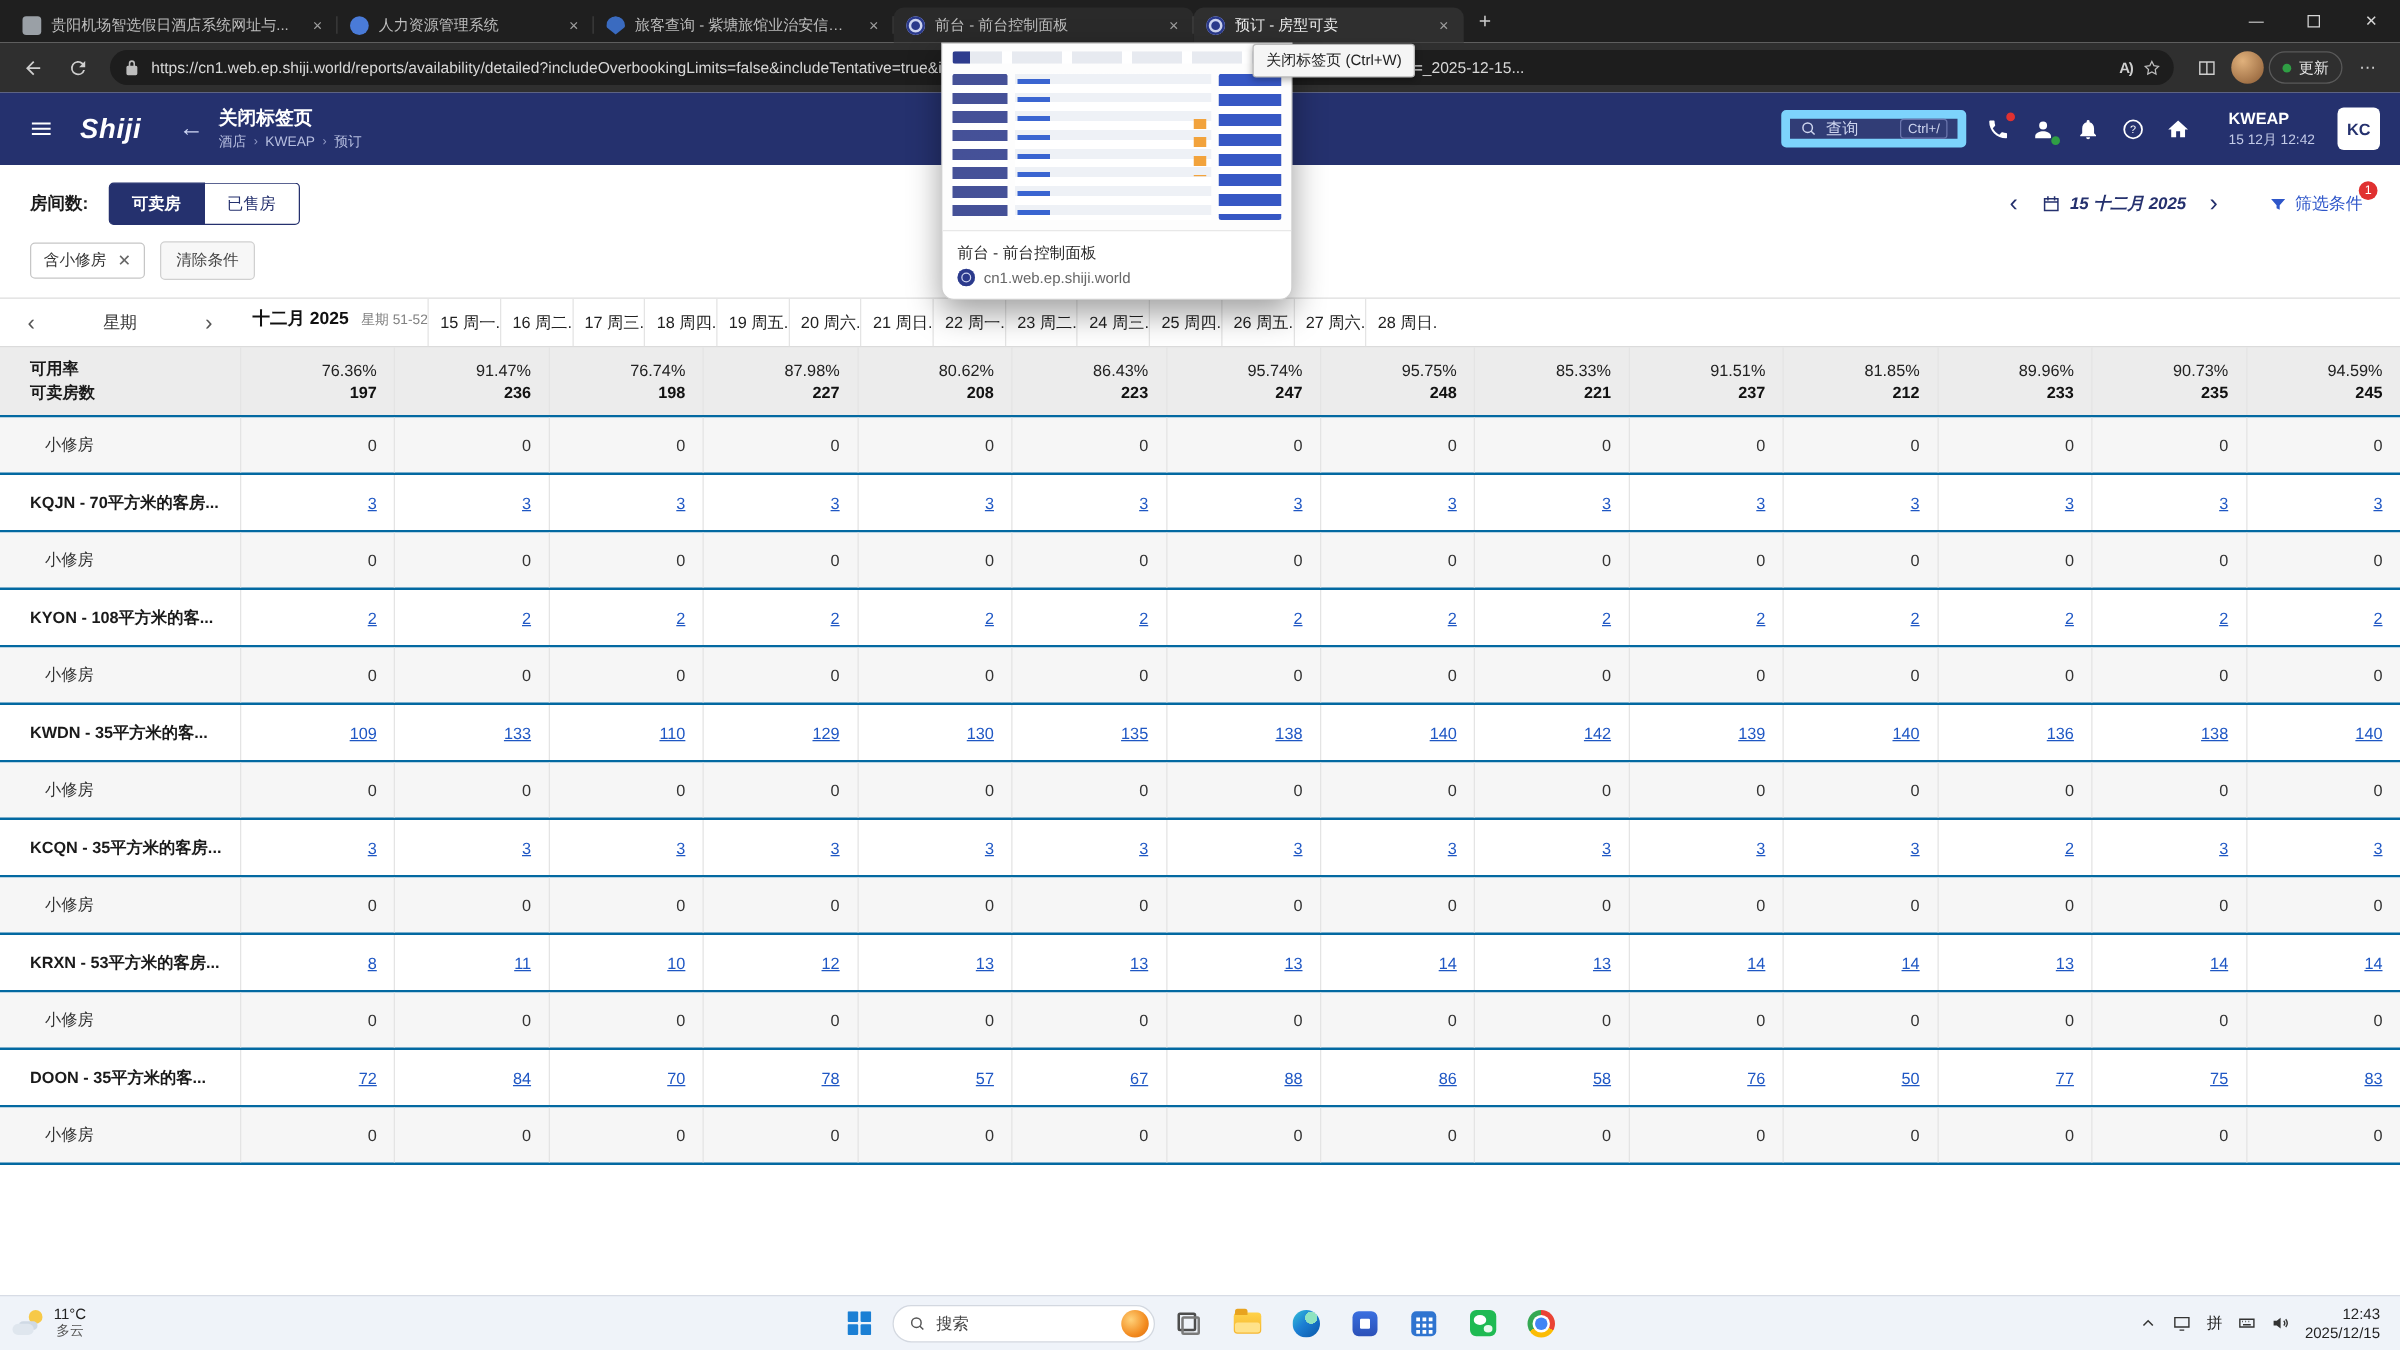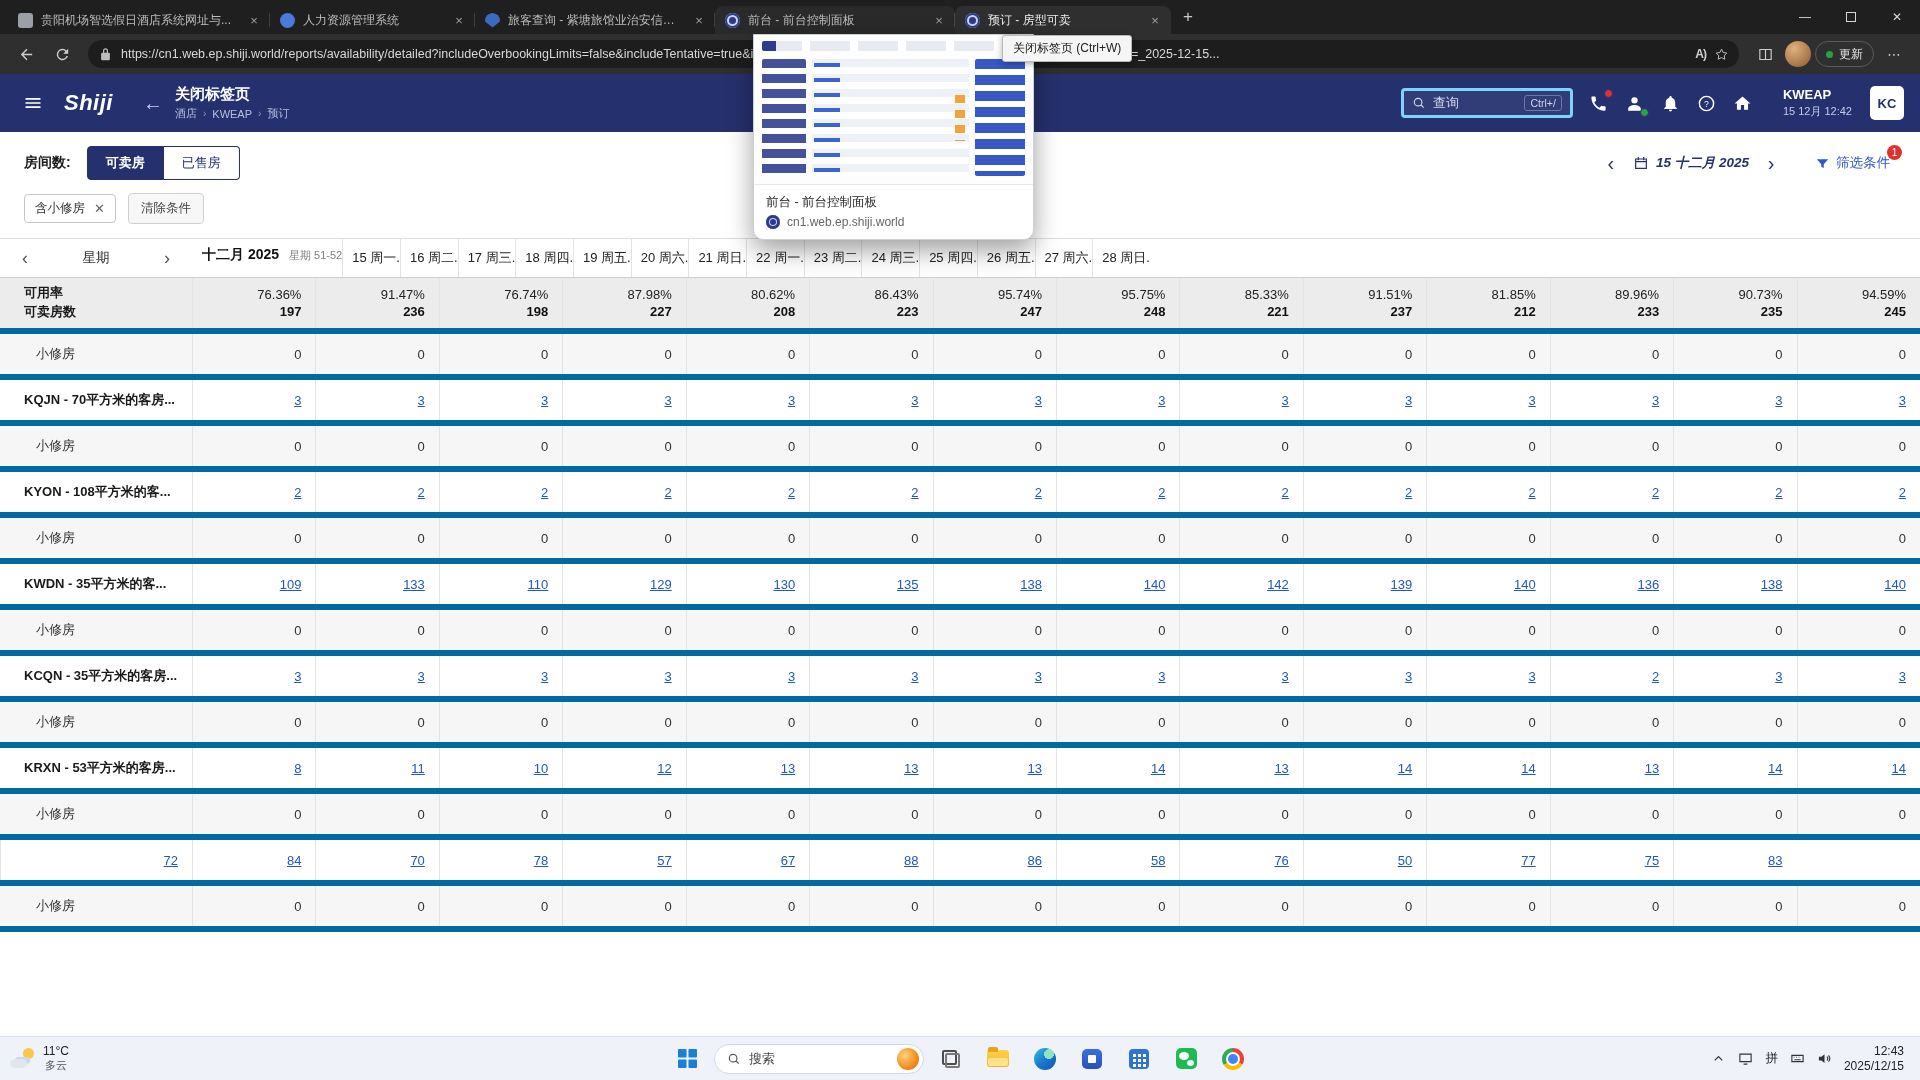--- a/index.html
+++ b/index.html
@@ -48,21 +48,21 @@
   .app-header { height:58px; background:var(--navy); display:flex; align-items:center; padding:0 16px; color:#fff; }
   .hdr-menu { width:34px; height:34px; display:flex; align-items:center; justify-content:center; }
   .hdr-menu svg { width:20px; height:20px; }
   .logo { font-size:22px; font-weight:bold; font-style:italic; margin-left:14px; letter-spacing:.5px; }
   .hdr-back { margin-left:26px; color:#cdd5f3; font-size:20px; width:28px; height:28px; display:flex; align-items:center; justify-content:center; }
   .title-block { margin-left:8px; display:flex; flex-direction:column; gap:2px; }
   .page-title { font-size:15px; font-weight:bold; }
   .breadcrumb { font-size:11px; color:#b6bedf; display:flex; gap:6px; align-items:center; }
   .crumb-sep { color:#8f99c4; font-size:10px; }
   .hdr-right { margin-left:auto; display:flex; align-items:center; gap:8px; }
-  .hdr-search { width:172px; height:30px; border:3px solid #7dd3fc; border-radius:4px; background:rgba(255,255,255,.06);
+  .hdr-search { width:148px; height:30px; border:7px solid #7dd3fc; border-radius:4px; background:rgba(255,255,255,.06);
                 display:flex; align-items:center; gap:7px; padding:0 8px; }
   .hdr-search svg { width:14px; height:14px; }
   .hdr-search-text { color:#cfd6ef; font-size:13px; flex:1; }
   .kbd { border:1px solid #6b76ad; border-radius:3px; font-size:10.5px; color:#cfd6ef; padding:1px 5px; }
   .hdr-icons { display:flex; align-items:center; }
   .hdr-btn { width:36px; height:36px; display:flex; align-items:center; justify-content:center; position:relative; color:#fff; border-radius:6px; }
   .hdr-btn svg { width:19px; height:19px; }
   .bdg { position:absolute; width:9px; height:9px; border-radius:50%; border:1.5px solid var(--navy); }
   .bdg-red { top:4px; right:4px; background:var(--badge-red); }
   .bdg-green { bottom:4px; right:4px; background:var(--badge-green); }
@@ -99,21 +99,21 @@
   .thead { display:flex; border-bottom:1px solid #cfcfcf; }
   .corner { width:192px; flex:0 0 192px; display:flex; align-items:center; justify-content:space-between; padding:0 14px; }
   .corner-lbl { font-size:13.5px; color:#333; }
   .wk-chev { color:#555; font-size:18px; width:22px; height:22px; display:flex; align-items:center; justify-content:center; }
   .head-right { flex:1; display:flex; flex-direction:row; }
   .month-row { height:32px; display:flex; align-items:center; gap:10px; padding-left:10px; }
   .month-lbl { font-size:14px; font-weight:bold; color:#111; }
   .weeks-lbl { font-size:11px; color:#808080; }
   .day-row { height:38px; display:grid; grid-template-columns:repeat(14,1fr); }
   .day-cell { border-left:1px solid #e4e4e4; display:flex; align-items:center; padding-left:9px; font-size:13px; color:#222; font-weight:500; }
-  .t-row { display:grid; grid-template-columns:192px repeat(14,1fr); border-bottom:6px solid #0369a1; }
+  .t-row { display:grid; grid-template-columns:192px repeat(14,1fr); border-bottom:2px solid #0369a1; }
   .left-cell { display:flex; flex-direction:column; justify-content:center; padding-left:24px; }
   .val-cell { border-left:1px solid #e4e4e4; display:flex; flex-direction:column; align-items:flex-end; justify-content:center; padding-right:14px; font-size:13px; }
   .row-avail { height:56px; background:#ececec; }
   .row-avail .left-cell div { font-size:13px; font-weight:bold; color:#1a1a1a; line-height:1.45; }
   .pct { color:#222; }
   .cnt { font-weight:bold; color:#111; margin-top:2px; }
   .row-minor { height:46px; background:#f6f6f6; }
   .row-minor .left-cell { padding-left:36px; font-size:13px; color:#333; }
   .row-minor .val-cell { color:#333; }
   .row-room { height:46px; background:#fff; }
@@ -947,20 +947,21 @@
             <span>0</span>
           </div>
           <div class="val-cell">
             <span>0</span>
           </div>
           <div class="val-cell">
             <span>0</span>
           </div>
         </div>
         <div class="t-row row-room">
+          <div class="left-cell">DOON - 35平方米的客...</div>
           <div class="val-cell">
             <a class="cell-link" href="#">72</a>
           </div>
           <div class="val-cell">
             <a class="cell-link" href="#">84</a>
           </div>
           <div class="val-cell">
             <a class="cell-link" href="#">70</a>
           </div>
           <div class="val-cell">

